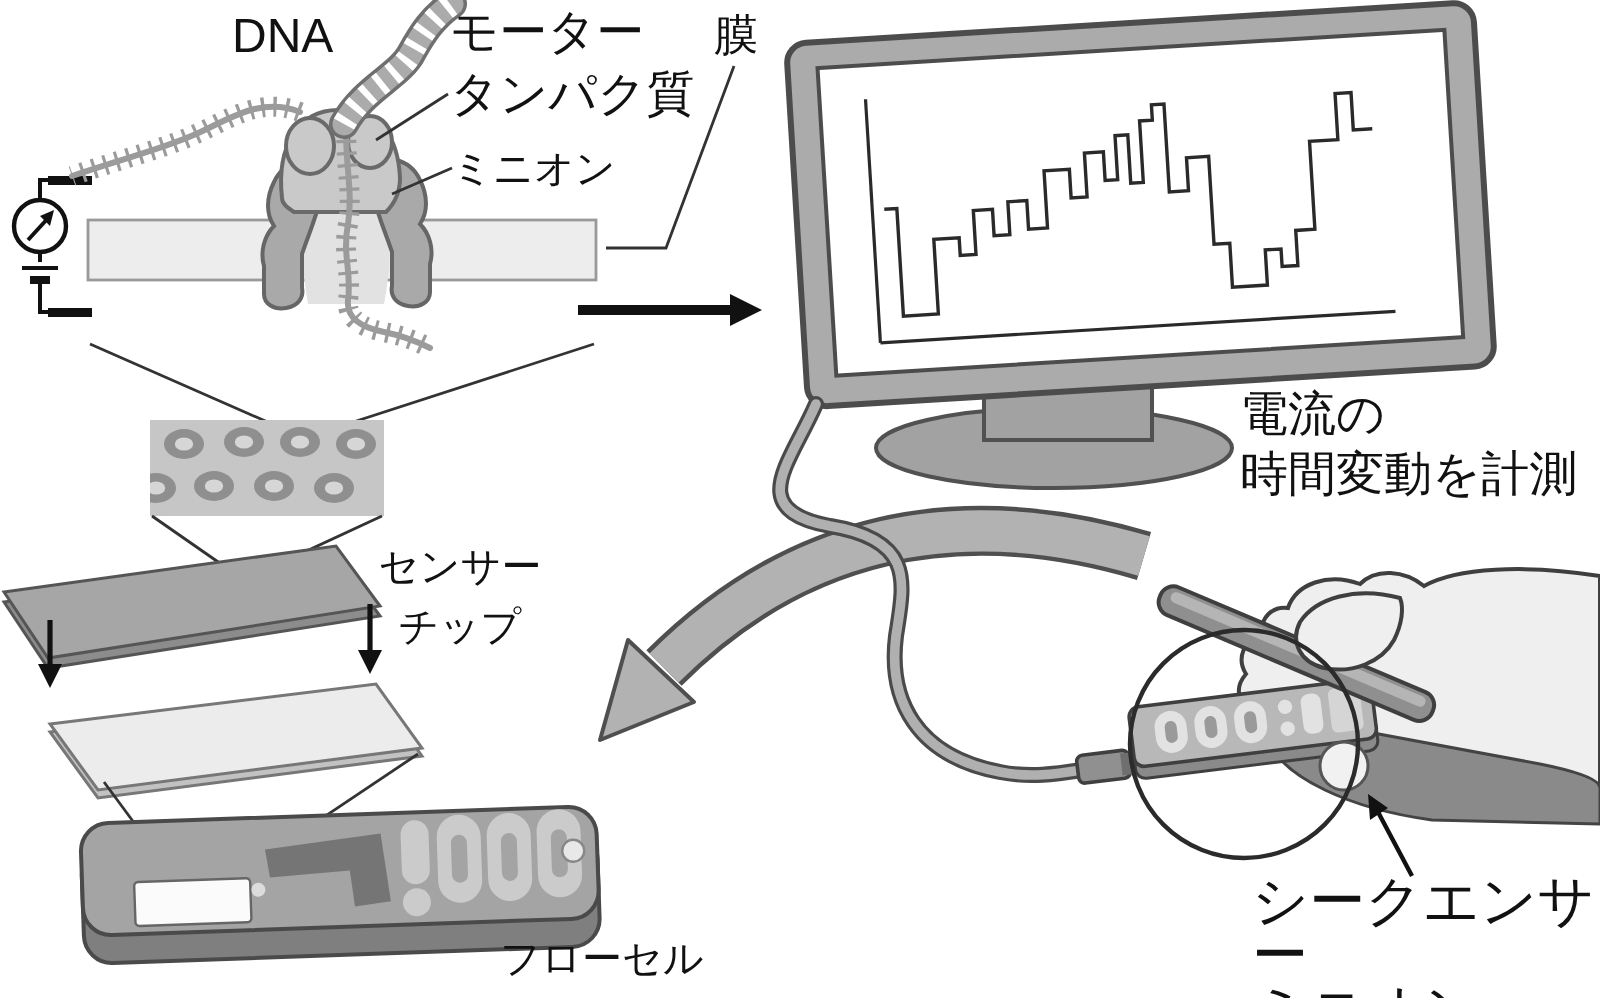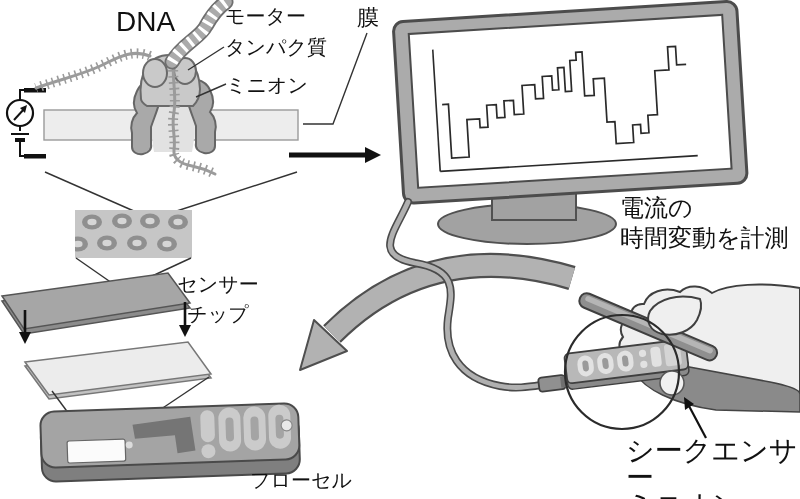--- a/index.html
+++ b/index.html
@@ -1,25 +1,25 @@
 <!DOCTYPE html>
 <html style="--bg: #ffffff; --outline: #4a4a4a; --ink: #111111; --membrane: #ededed; --protein-light: #c9c9c9; --protein-dark: #a9a9a9; --array-bg: #c6c6c6; --ring-outer: #8f8f8f; --ring-inner: #d6d6d6; --plate-dark: #a6a6a6; --plate-light: #ececec; --device-gray: #a4a4a4; --device-side: #7f7f7f; --frame-gray: #ababab; --screen-white: #ffffff; --arrow-gray: #b2b2b2; --hand-gray: #efefef; --cable-gray: #b0b0b0;"><head>
 <meta charset="utf-8">
 <style>
   html,body{margin:0;padding:0;background:#fff;}
   #stage{position:relative;width:800px;height:499px;background:var(--bg,#fff);overflow:hidden;
          font-family:"Liberation Sans",sans-serif;}
   svg{position:absolute;left:0;top:0;}
   .label{position:absolute;white-space:pre-line;color:#111;line-height:1.45;
          font-family:"Liberation Sans",sans-serif;}
-  .lbl-dna{left:116px;top:2px;font-size:28px;text-align:right;}
-  .lbl-motor{left:225px;top:1px;font-size:20px;line-height:31px;}
+  .lbl-dna{left:116px;top:2px;font-size:24px;text-align:right;}
+  .lbl-motor{left:225px;top:1px;font-size:24px;line-height:31px;}
   .lbl-nanopore{left:226px;top:71px;font-size:20px;}
   .lbl-membrane{left:357px;top:2px;font-size:22px;}
-  .lbl-chip{left:168px;top:269px;font-size:20px;line-height:30px;width:100px;text-align:center;}
+  .lbl-chip{left:180px;top:269px;font-size:20px;line-height:30px;width:100px;text-align:center;}
   .lbl-current{left:620px;top:193px;font-size:24px;line-height:30px;}
   .lbl-flowcell{left:250px;top:466px;font-size:20px;text-align:center;}
   .lbl-sequencer{left:626px;top:437px;font-size:28px;line-height:27px;}
   .thin{stroke:#333;stroke-width:1.4;fill:none;}
   .wire{stroke:#111;stroke-width:2;fill:none;}
   .strand-core{fill:none;stroke:#9b9b9b;stroke-width:3;stroke-linecap:round;}
   .strand-ticks{fill:none;stroke:#9b9b9b;stroke-width:10;stroke-dasharray:1.6 4.4;}
 </style>
 </head>
 <body>

